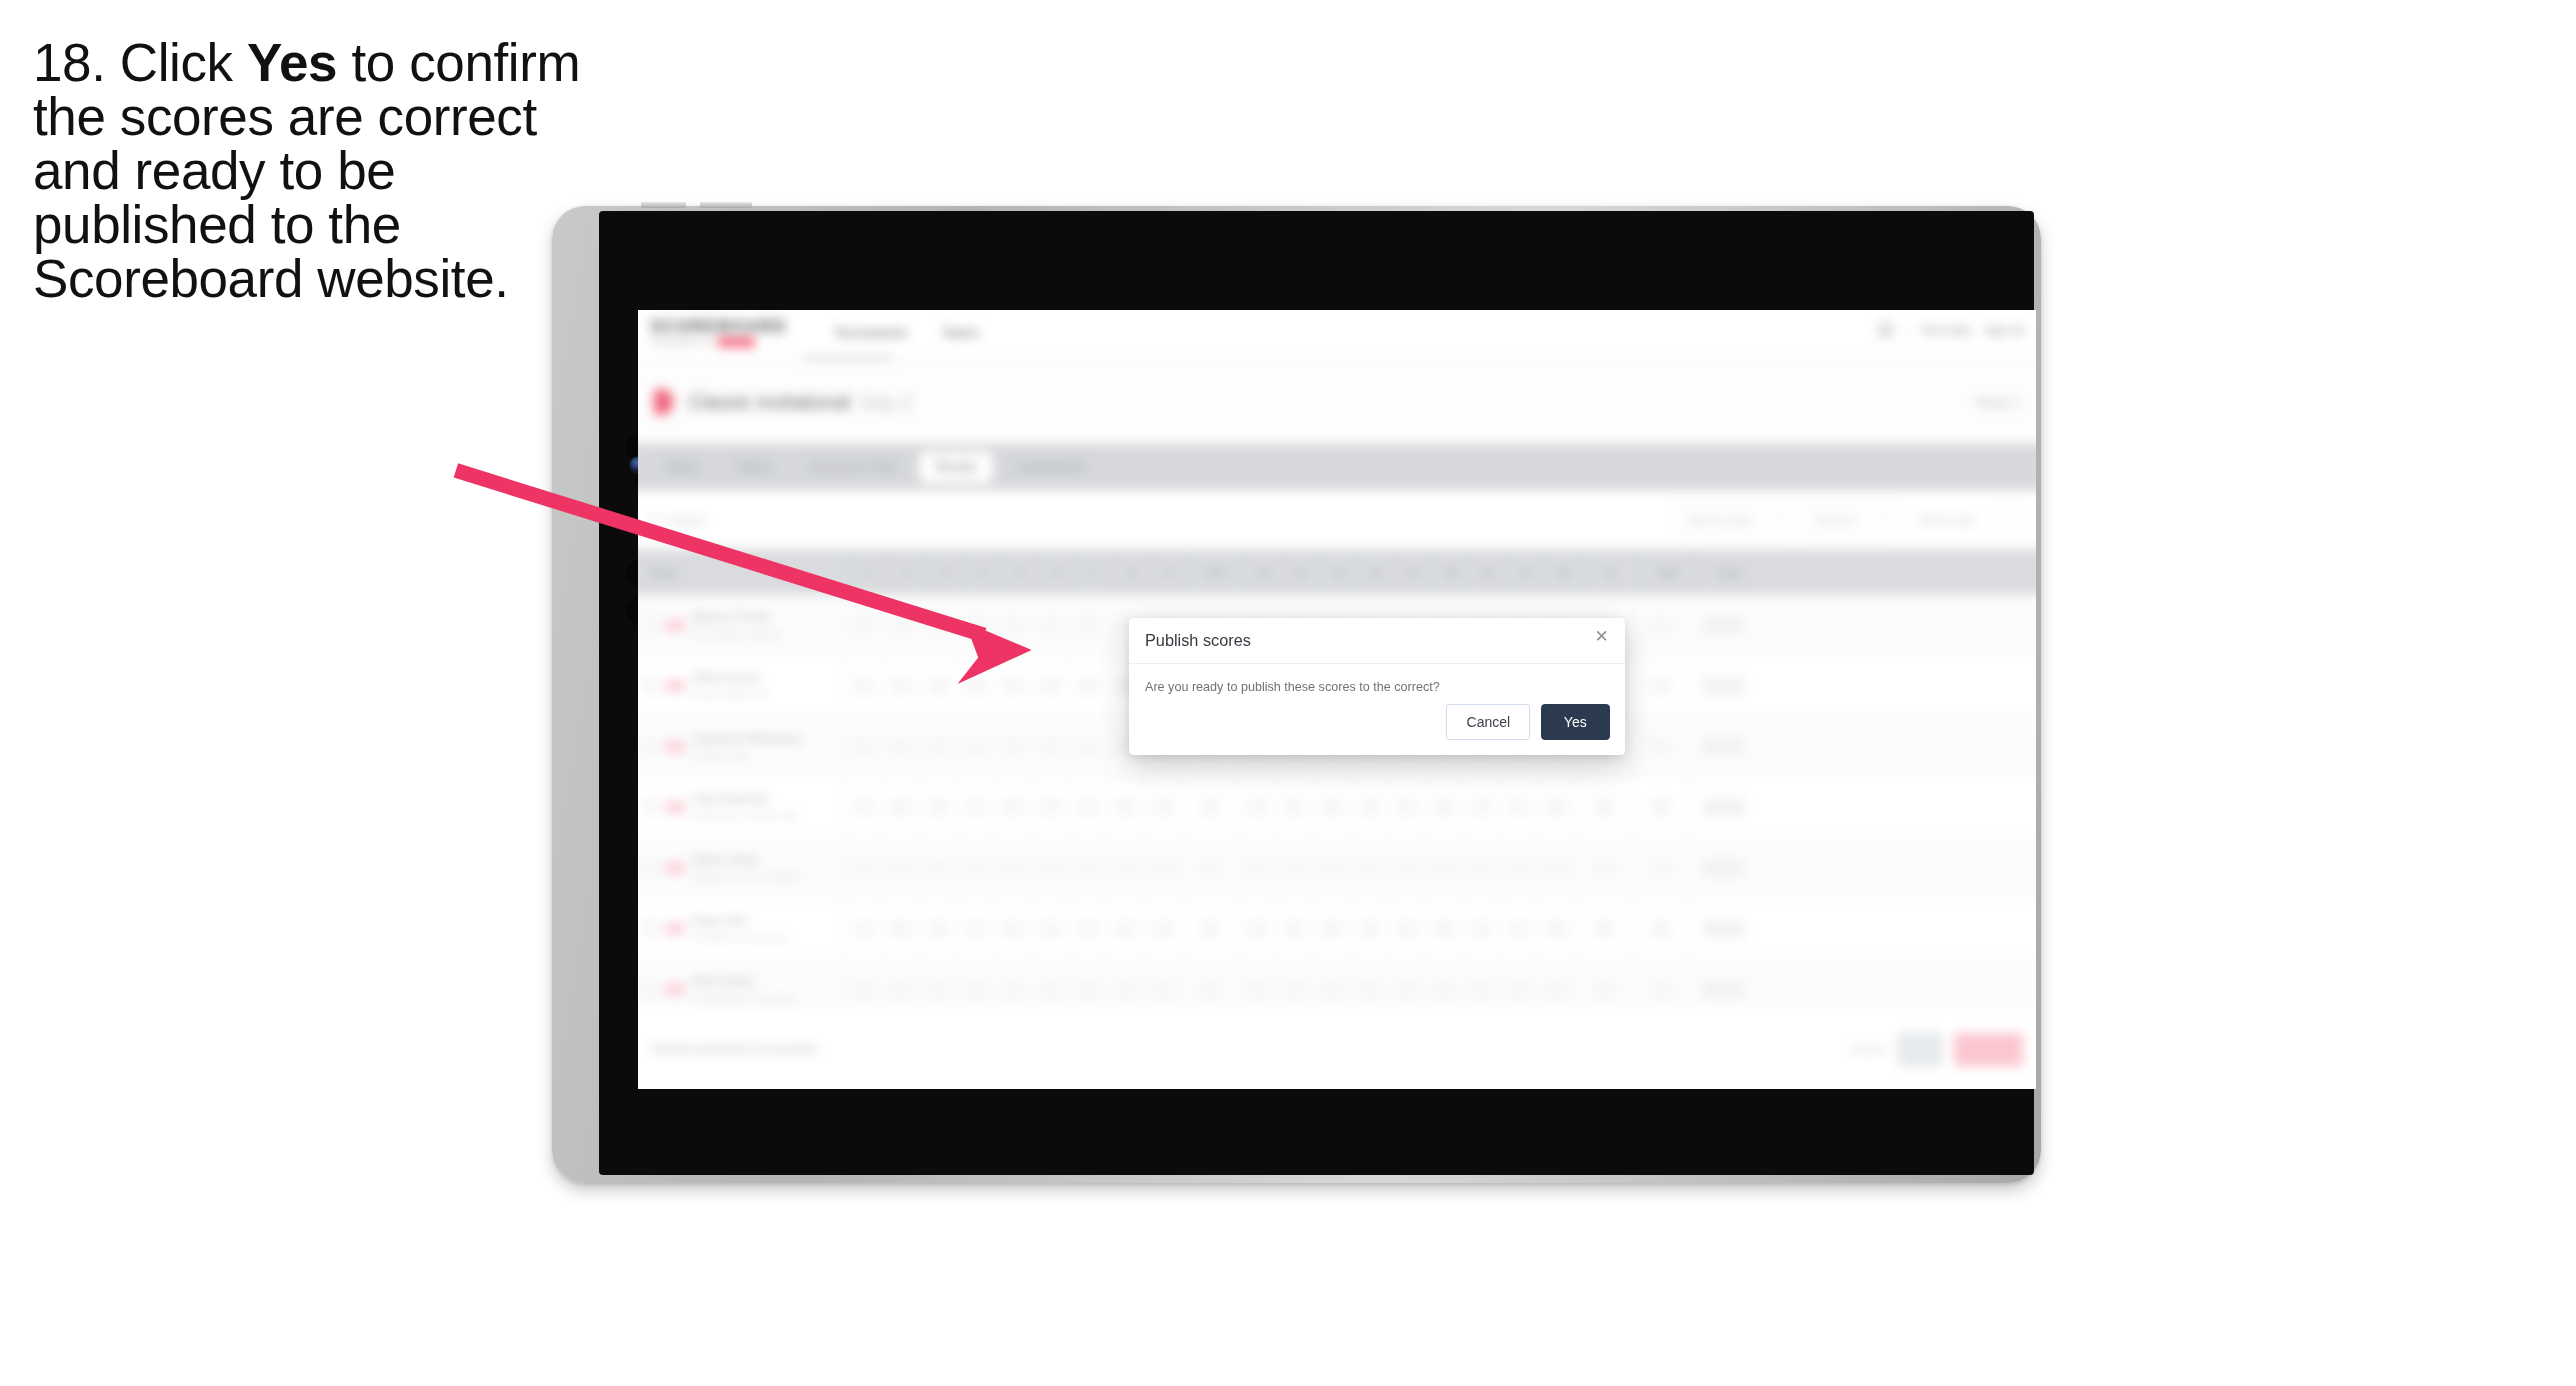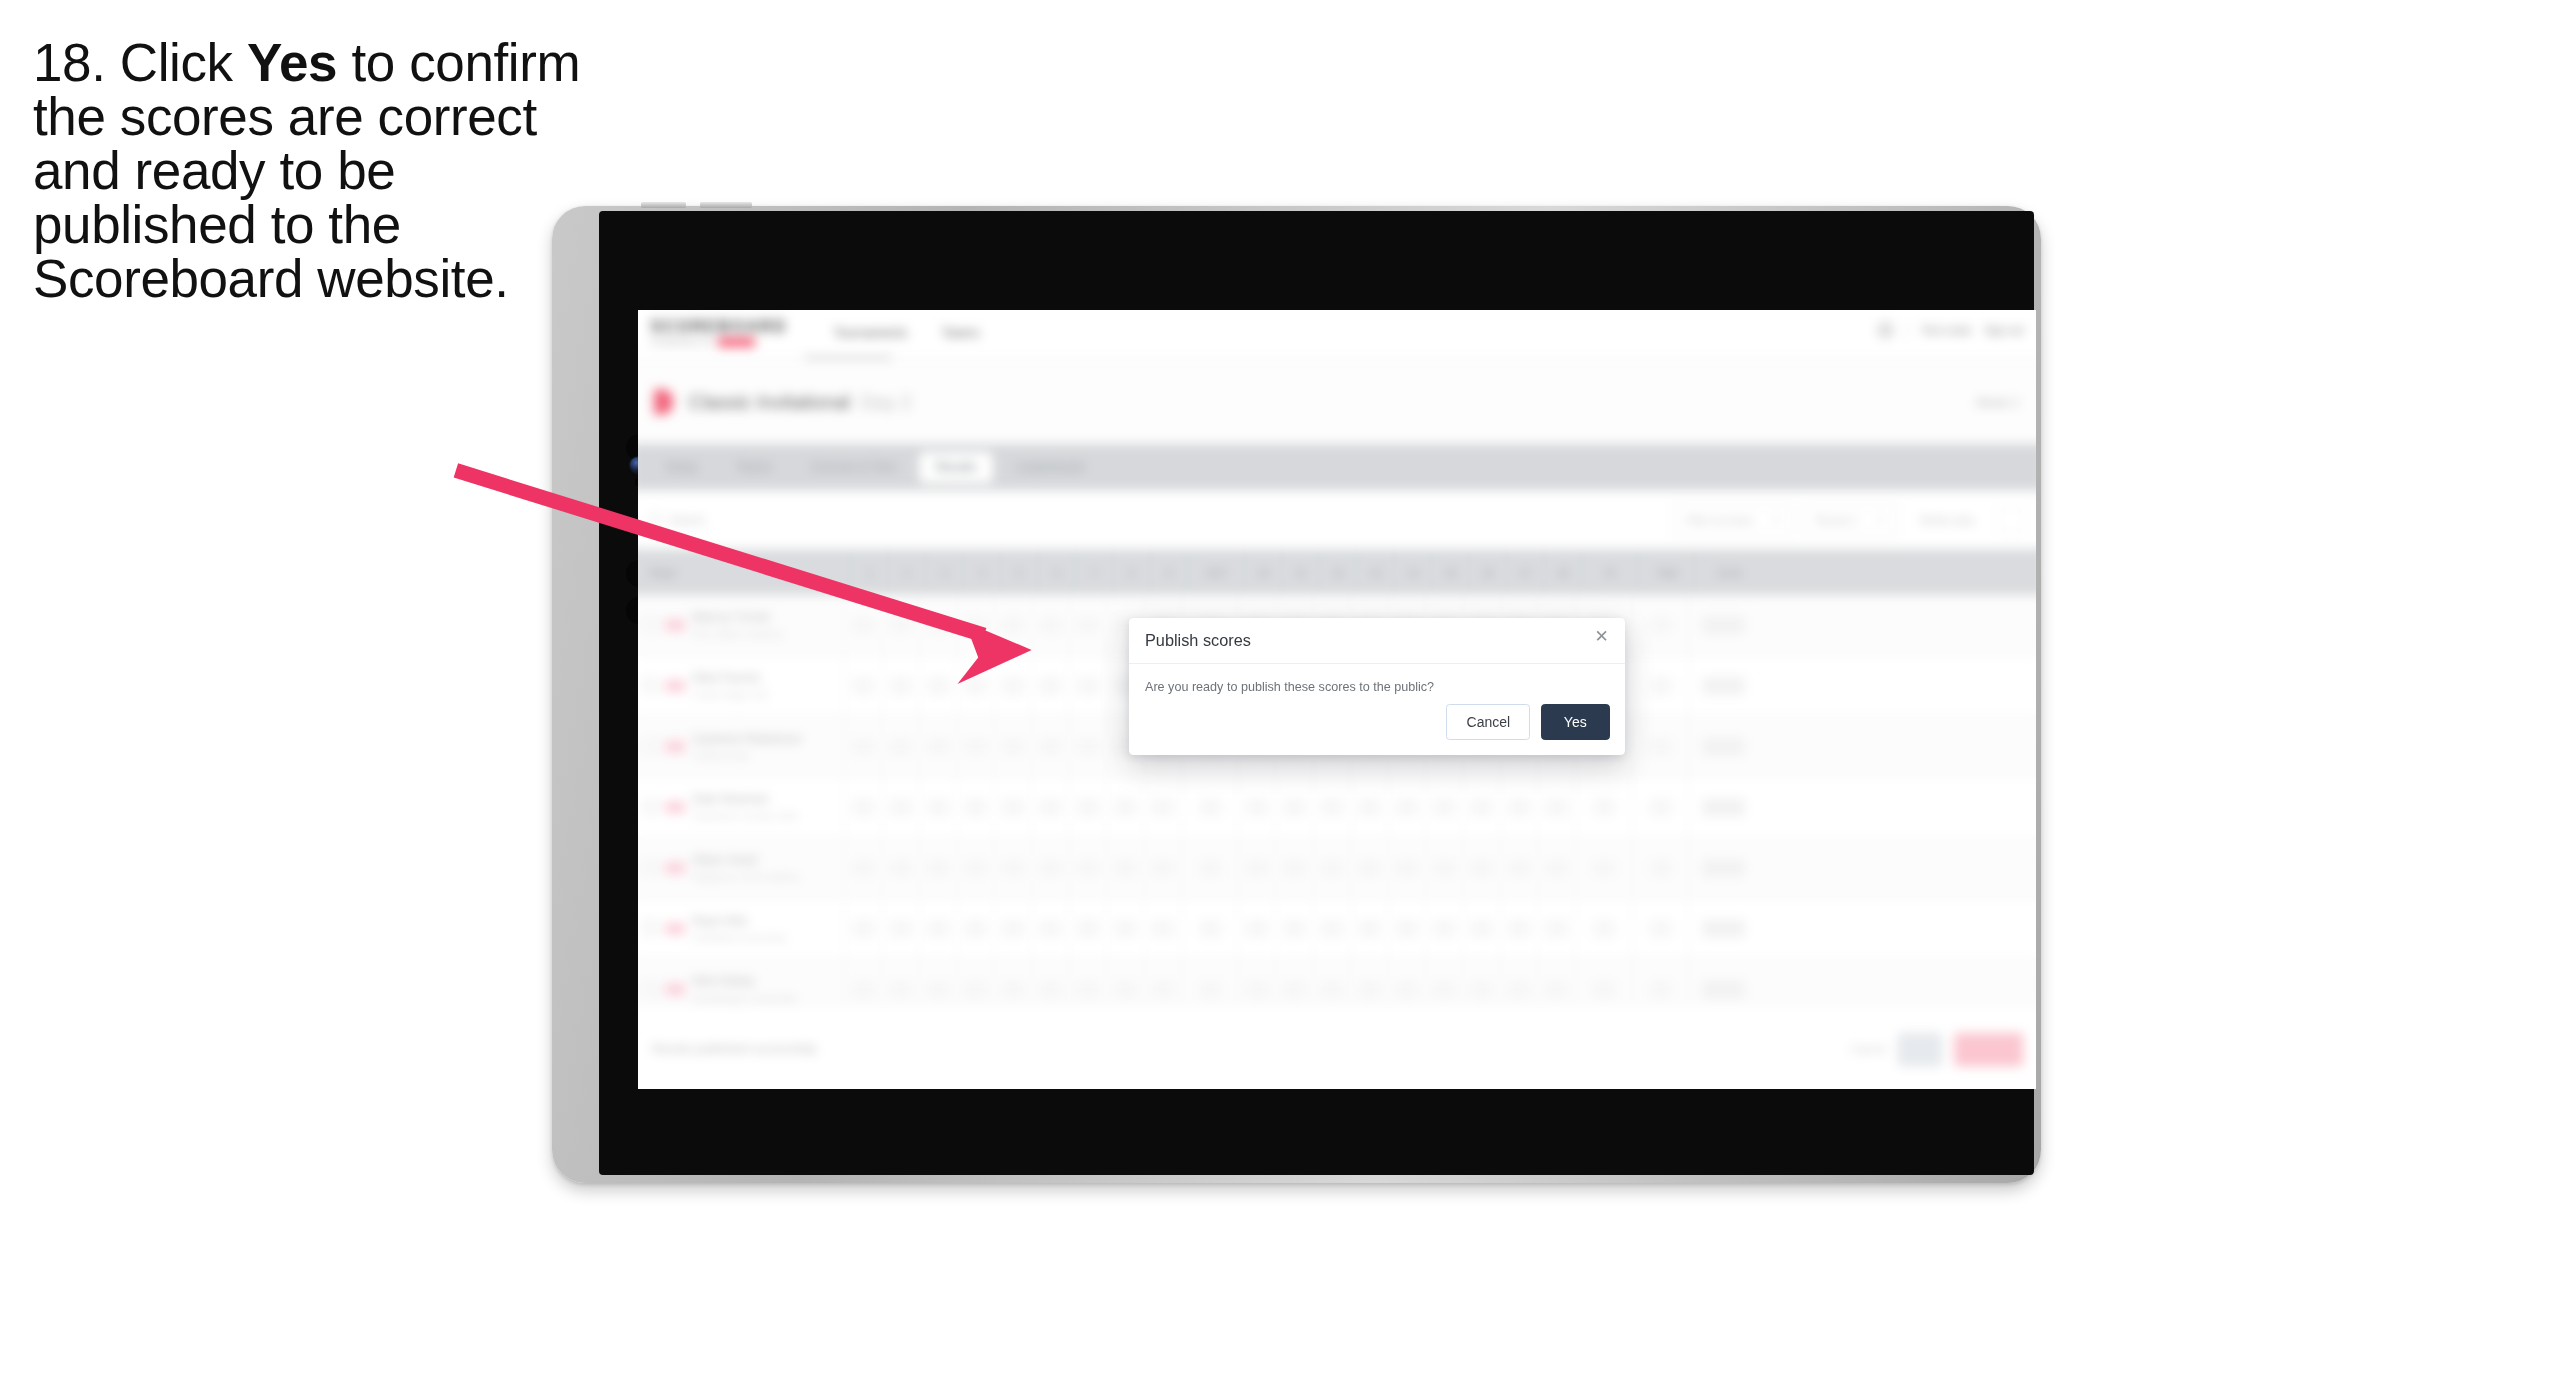--- a/index.html
+++ b/index.html
@@ -935,21 +935,21 @@
       </div>
 
       <div class="modal-shade"></div>
 
       <div class="modal">
         <div class="modal-head">
           <div class="modal-title">Publish scores</div>
           <div class="modal-close">✕</div>
         </div>
         <div class="modal-body">
-          <div class="modal-msg">Are you ready to publish these scores to the public?</div>
+          <div class="modal-msg">Are you ready to publish these scores to the correct?</div>
         </div>
         <div class="modal-foot">
           <div class="mbtn cancel">Cancel</div>
           <div class="mbtn yes">Yes</div>
         </div>
       </div>
 
     </div>
 
   </div>

